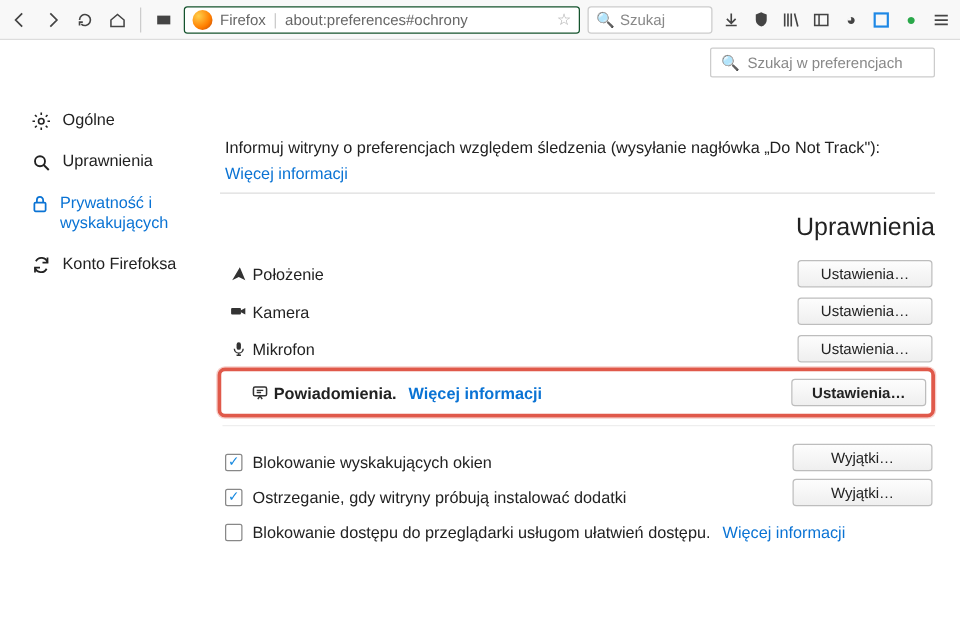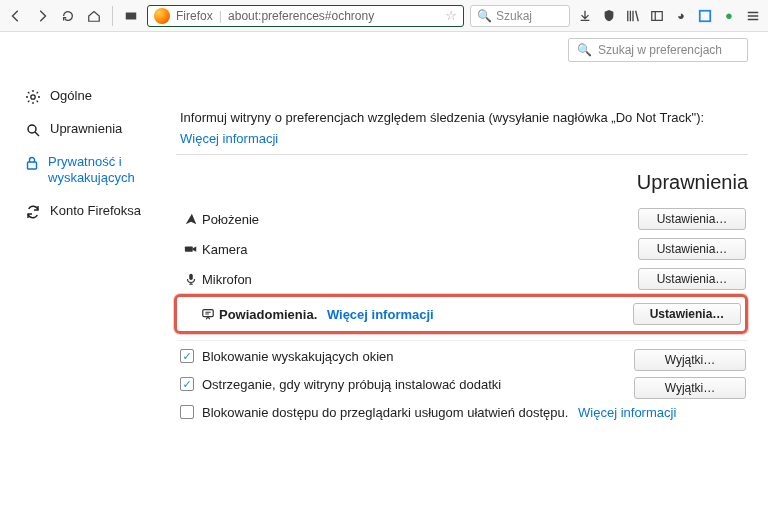--- a/index.html
+++ b/index.html
@@ -39,21 +39,21 @@
 
   h2.section{ font-size:20px; font-weight:400; margin:0 0 10px -2px;text-align:right;}
   .perm-row{ display:flex; align-items:center; height:30px; }
   .perm-row .pic{ width:22px; display:flex; justify-content:center; color:#333;}
   .perm-row .plabel{ flex:1; }
   .perm-row .pbtn{ width:108px; height:22px; border:1px solid #bdbdbd; border-radius:3px; background:linear-gradient(#fdfdfd,#efefef); font-size:12px; text-align:center; line-height:20px; cursor:pointer; margin-right:2px;}
   .highlight{ border:3px solid #e0594a; border-radius:6px; padding:3px 2px 3px 16px; margin-left:-6px; box-shadow:0 0 0 1px rgba(224,89,74,.3);font-weight:bold;}
   .highlight .perm-row{height:28px;}
   .highlight .pic{margin-left:4px;}
 
-  .chk-row{ display:flex; align-items:flex-start; height:28px; gap:8px;}
+  .chk-row{ display:flex; align-items:flex-end; height:28px; gap:8px;}
   .chk{ width:14px;height:14px;border:1px solid #888;border-radius:2px;display:inline-flex;align-items:center;justify-content:center;background:#fff;}
   .chk.checked{color:#1789e0;}
   .chk.checked::after{content:'✓';font-size:11px;line-height:1;}
   .chk-row .cbtn{ width:112px;height:22px;border:1px solid #bdbdbd;border-radius:3px;background:linear-gradient(#fdfdfd,#efefef);font-size:12px;text-align:center;line-height:20px;cursor:pointer;margin-left:auto; margin-right:2px;}
   hr.div2{border:none;border-top:1px solid #eee;margin:6px 0 8px -2px;}
 </style>
 </head>
 <body>
 
 <div class="toolbar">

